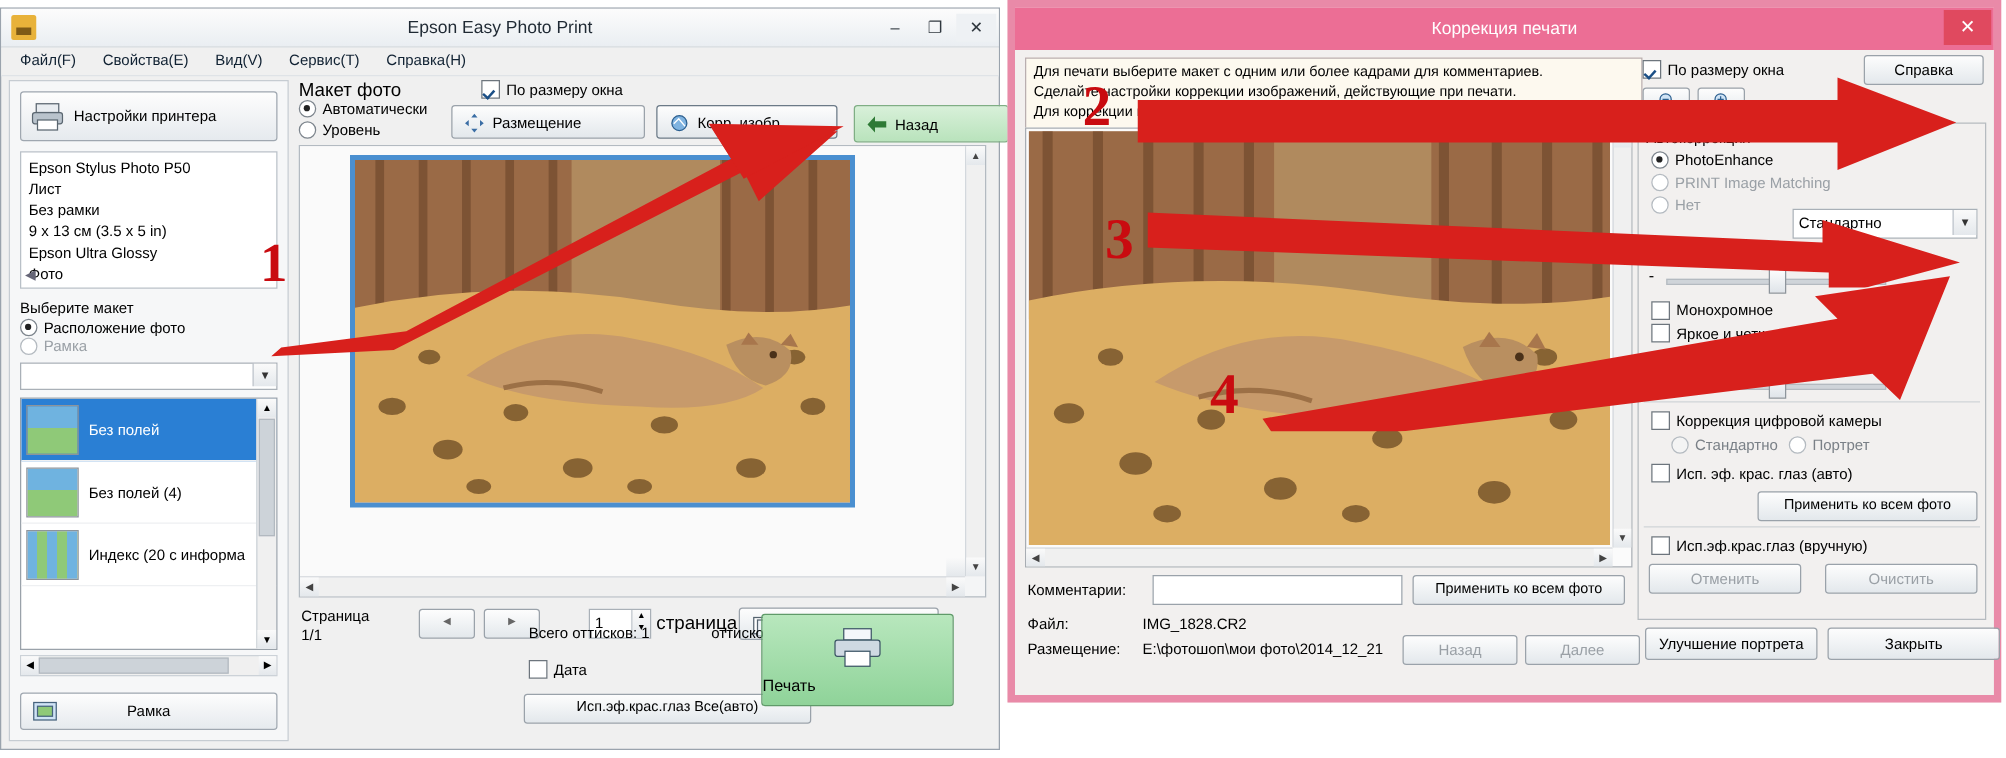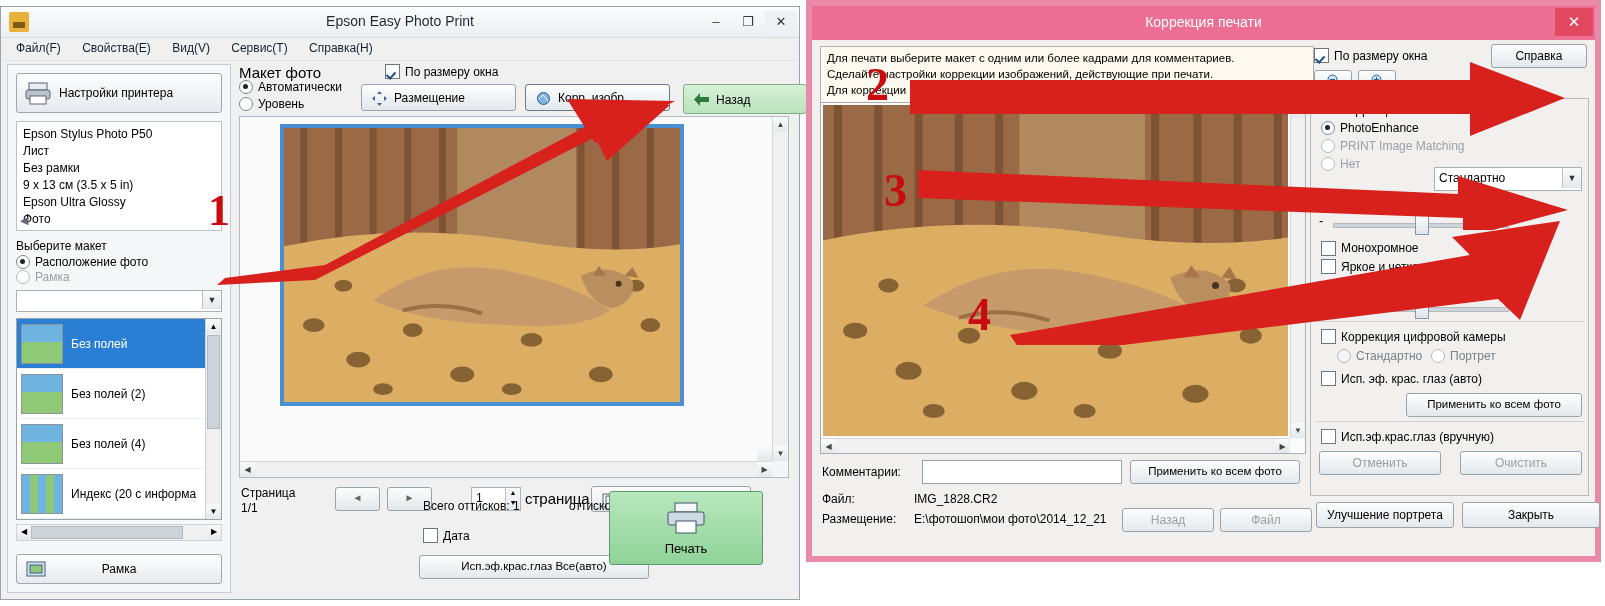--- a/index.html
+++ b/index.html
@@ -83,21 +83,21 @@
   #page-spin .sp{position:absolute;right:0;top:0;width:14px;height:100%;background:linear-gradient(#fafafa,#e4e8ec);border-left:1px solid #bdc4ca;}
   #page-spin .sp b{position:absolute;left:0;right:0;text-align:center;font-size:7px;line-height:10px;font-weight:normal;}
   #page-word{position:absolute;left:286px;top:6px;}
   #btn-count{position:absolute;left:352px;top:2px;width:160px;height:26px;}
   #bottom-row{position:absolute;left:4px;right:4px;bottom:0;height:110px;}
   #total-lab{position:absolute;left:184px;top:16px;font-size:12px;}
   #total-word{position:absolute;left:330px;top:16px;font-size:12px;}
   #chk-date{position:absolute;left:184px;top:45px;display:flex;align-items:center;gap:5px;}
   #btn-redeye{position:absolute;left:180px;top:72px;width:230px;height:24px;}
   #btn-print{position:absolute;right:26px;top:8px;width:152px;height:72px;background:linear-gradient(#b8e7bd,#8fd399);border:1px solid #5f9a69;border-radius:3px;}
-  #btn-print .plbl{position:absolute;left:0;right:0;bottom:8px;text-align:center;font-size:13px;}
+  #btn-print .plbl{position:absolute;left:0;right:0;bottom:8px;font-size:13px;}
 
   
   #right-window{position:absolute;left:806px;top:0px;width:795px;height:562px;background:#f3ecec;border:6px solid #e98aa8;box-sizing:border-box;}
   #rw-titlebar{height:34px;background:#ec6e95;position:relative;}
   #rw-title{position:absolute;left:0;right:0;top:8px;text-align:center;font-size:14px;color:#fff;}
   #rw-close{position:absolute;right:2px;top:2px;width:38px;height:28px;background:#e0495f;color:#fff;font-size:15px;text-align:center;line-height:28px;}
   #rw-body{position:absolute;left:0;right:0;top:34px;bottom:0;background:#f2f0ef;}
 
   #instr{position:absolute;left:8px;top:6px;width:480px;height:50px;border:1px solid #b9aeb0;background:#fdf9ef;padding:3px 6px;font-size:11.5px;line-height:16px;}
   #img-box{position:absolute;left:8px;top:62px;width:484px;height:350px;border:1px solid #a8adb3;background:#fbfbfb;}
@@ -213,24 +213,20 @@
 
       <div class="combo">
         <span class="cv"></span>
         <span class="cbtn">▼</span>
       </div>
 
       <div id="layout-list">
         <div class="ll-row sel">
           <span class="ll-thumb" style="background:linear-gradient(#6fb3e0 45%,#8fc978 45%)"></span>
           <span class="ll-name">Без полей</span>
-        </div>
-        <div class="ll-row">
-          <span class="ll-thumb" style="background:linear-gradient(#6fb3e0 45%,#8fc978 45%)"></span>
-          <span class="ll-name">Без полей (2)</span>
         </div>
         <div class="ll-row">
           <span class="ll-thumb" style="background:linear-gradient(#6fb3e0 45%,#8fc978 45%)"></span>
           <span class="ll-name">Без полей (4)</span>
         </div>
         <div class="ll-row">
           <span class="ll-thumb" style="background:repeating-linear-gradient(90deg,#6fb3e0 0 8px,#8fc978 8px 16px)"></span>
           <span class="ll-name">Индекс (20 с информа</span>
         </div>
         <div id="ll-vscroll">
@@ -485,21 +481,21 @@
     </div>
 
     <div id="file-lab">Файл:</div>
     <div id="file-val">IMG_1828.CR2</div>
     <div id="place-lab">Размещение:</div>
     <div id="place-val">E:\фотошоп\мои фото\2014_12_21</div>
     <div id="btn-rback" class="btn">
       <span style="position:absolute;left:0;right:0;top:4px;text-align:center;font-size:12px">Назад</span>
     </div>
     <div id="btn-rnext" class="btn">
-      <span style="position:absolute;left:0;right:0;top:4px;text-align:center;font-size:12px">Файл</span>
+      <span style="position:absolute;left:0;right:0;top:4px;text-align:center;font-size:12px">Далее</span>
     </div>
 
     <div id="rtop">
       <div id="chk-fitwin2">
         <span class="chk on"></span>
         <span>По размеру окна</span>
       </div>
       <div id="btn-help" class="btn">
         <span style="position:absolute;left:0;right:0;top:4px;text-align:center;font-size:12px">Справка</span>
       </div>

